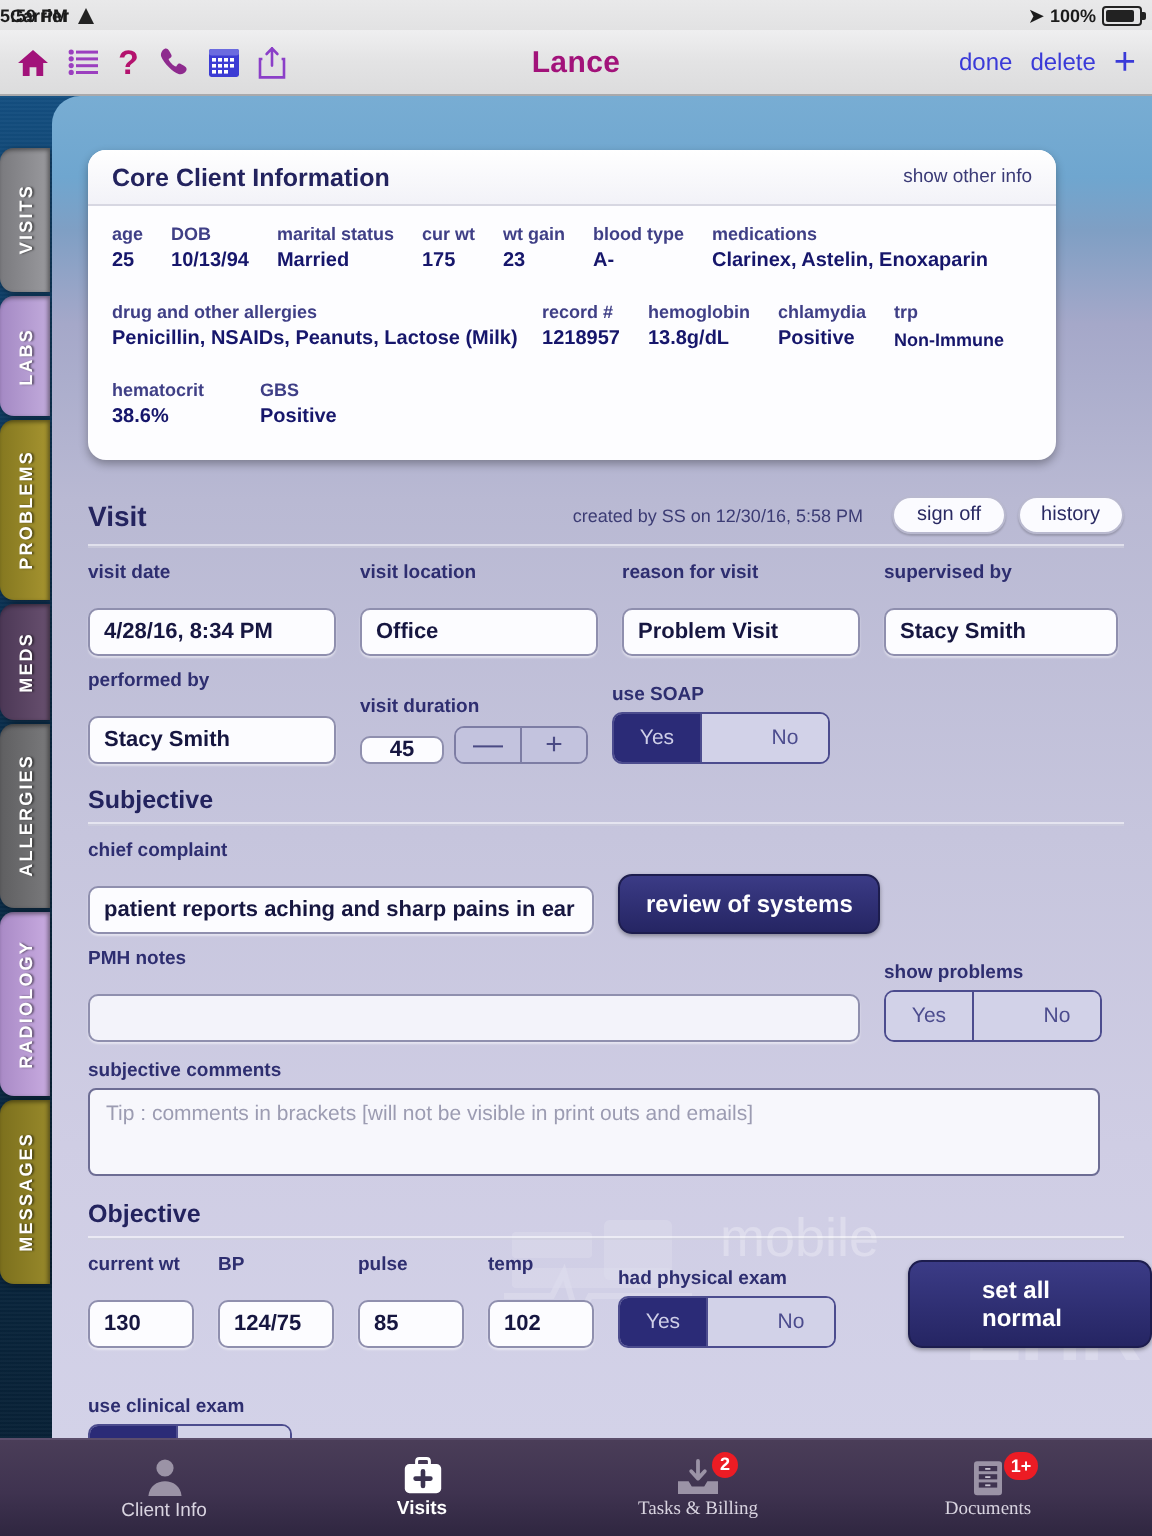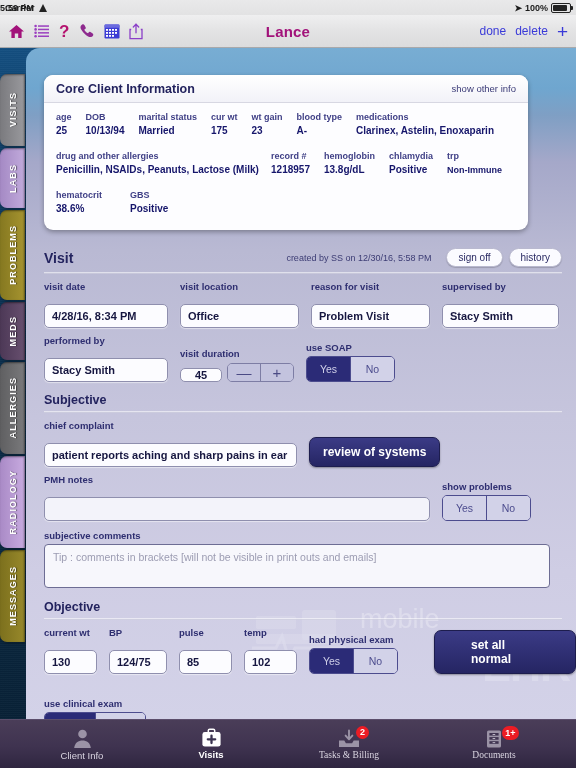--- a/index.html
+++ b/index.html
@@ -135,21 +135,21 @@
   }
   .inp.empty{background:#f3f3fa;}
 
   
   .seg{display:flex;border:1px solid #4c4c8e;border-radius:5px;overflow:hidden;height:24px;}
   .seg div{
     min-width:43px;display:flex;align-items:center;justify-content:center;
     font-size:10.5px;color:#4c4c8e;background:#d2d2e8;
   }
   .seg div.on{background:#2b2b77;color:#cfcfe8;}
-  .seg div+div{border-left:1px solid #4c4c8e;}
+  .seg div+div{border-left:1px solid #4c4c8e;padding-left:20px;}
 
   
   .stepper{display:flex;align-items:flex-end;height:20px;}
   .stepper .num{
     background:#fcfcff;border:1px solid #8f8fae;border-radius:5px;
     width:40px;display:flex;align-items:center;justify-content:center;
     font-size:11px;font-weight:bold;color:#161640;margin-right:5px;
   }
   .stepper .pm{display:flex;border:1px solid #7d7da4;border-radius:5px;overflow:hidden;}
   .stepper .pm div{width:32px;display:flex;align-items:center;justify-content:center;

